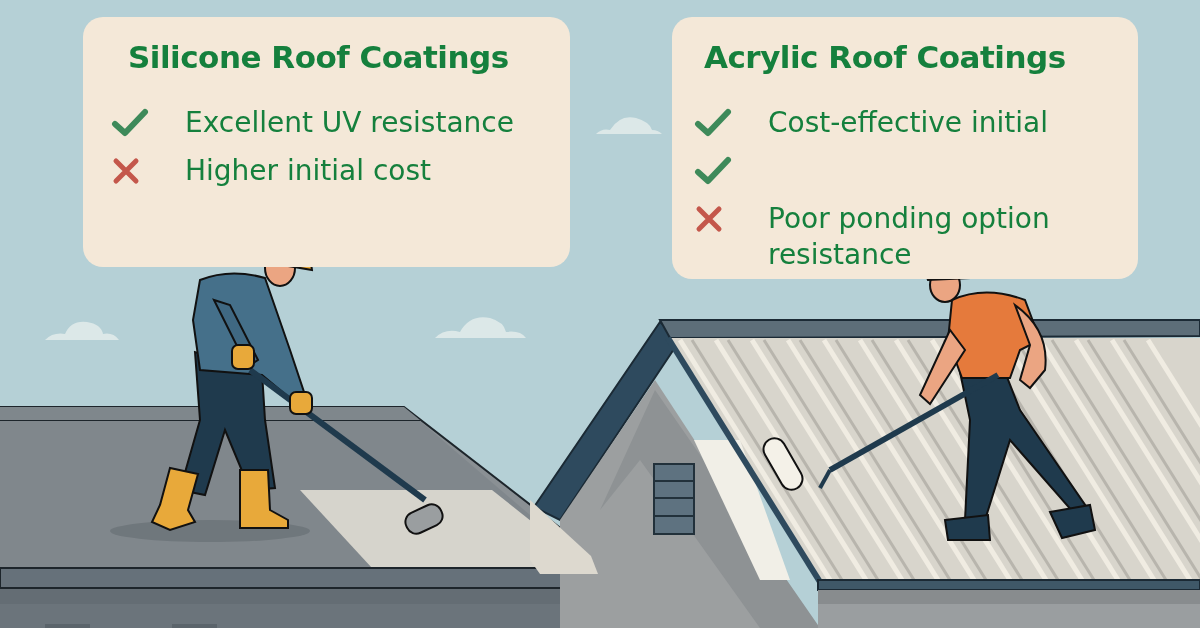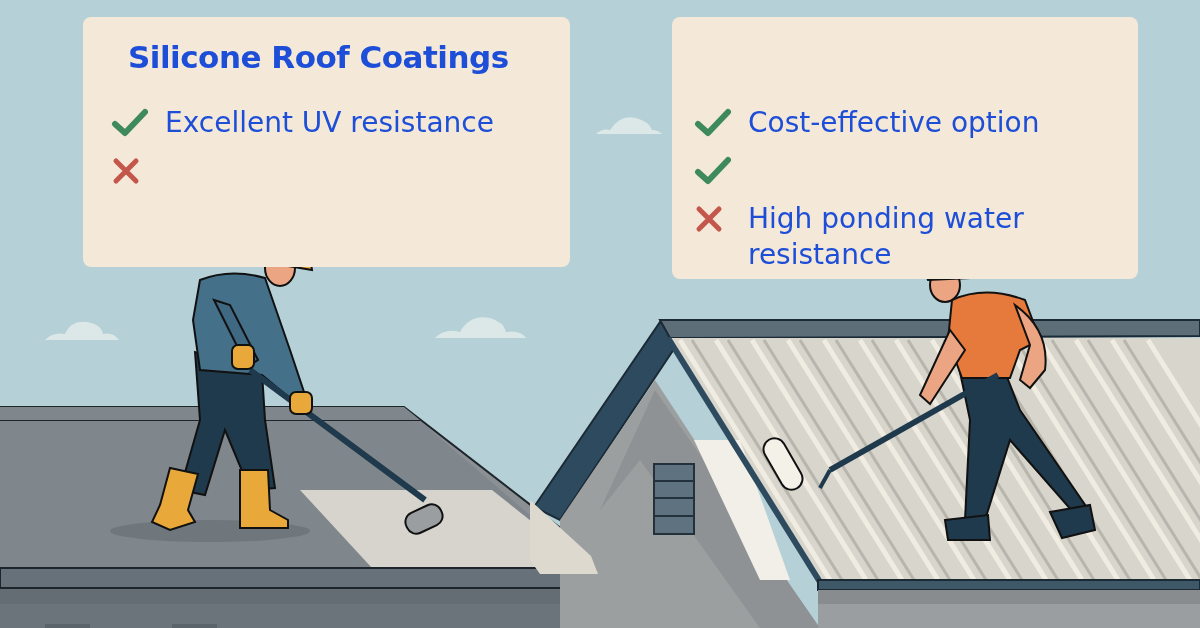--- a/index.html
+++ b/index.html
@@ -1,36 +1,37 @@
 <!DOCTYPE html>
 <html><head>
 <meta charset="utf-8">
 <style>
   * { box-sizing: border-box; margin: 0; padding: 0; }
   html, body { width: 1200px; height: 628px; overflow: hidden; }
   body { background: #b5d0d6; font-family: "DejaVu Sans", sans-serif; position: relative; }
   .scene { position: absolute; inset: 0; width: 1200px; height: 628px; }
   .card {
-    position: absolute; background: #f4e8d8; border-radius: 8px;
-    color: #1d4ed8;
+    position: absolute; background: #f4e8d8; border-radius: 20px;
+    color: #15803d;
   }
   .card-left { left: 83px; top: 17px; width: 487px; height: 250px; }
   .card-right { left: 672px; top: 17px; width: 466px; height: 262px; }
   .card h1 {
     font-family: "DejaVu Sans", sans-serif; font-weight: bold;
     font-size: 31px; letter-spacing: -0.5px; white-space: nowrap;
   }
   .card-left h1 { position: absolute; left: 45px; top: 22px; }
   .card-right h1 { position: absolute; left: 32px; top: 22px; }
   .items { position: absolute; list-style: none; }
   .card-left .items { left: 28px; top: 82px; }
   .card-right .items { left: 22px; top: 82px; }
   .items li {
     display: flex; align-items: flex-start; font-size: 28px; line-height: 48px;
     white-space: nowrap;
+    gap: 20px;
   }
   .items li .txt { line-height: 48px; }
   .items li.wrap .txt { white-space: normal; width: 340px; line-height: 36px; padding-top: 6px; }
   .mark { width: 40px; height: 48px; flex: 0 0 40px; display: flex; align-items: center; justify-content: flex-start; margin-right: 14px; }
   .mark svg { display: block; }
 </style>
 </head>
 <body>
 
 <svg class="scene" viewBox="0 0 1200 628" xmlns="http://www.w3.org/2000/svg">
@@ -148,43 +149,45 @@
           </svg>
       </span>
       <span class="txt">Excellent UV resistance</span>
     </li>
     <li>
       <span class="mark">
         <svg width="30" height="30" viewBox="0 0 30 30">
             <path d="M5 5 L25 25 M25 5 L5 25" fill="none" stroke="#c4574b" stroke-width="5" stroke-linecap="round"></path>
           </svg>
       </span>
+      <span class="txt">Higher initial cost</span>
     </li>
   </ul>
 </div>
 
 <div class="card card-right">
+  <h1>Acrylic Roof Coatings</h1>
   <ul class="items">
     <li>
       <span class="mark">
         <svg width="38" height="30" viewBox="0 0 38 30">
             <path d="M4 16 L14 25 L34 4" fill="none" stroke="#3e8a5a" stroke-width="6" stroke-linecap="round" stroke-linejoin="round"></path>
           </svg>
       </span>
-      <span class="txt">Cost-effective option</span>
+      <span class="txt">Cost-effective initial</span>
     </li>
     <li>
       <span class="mark">
         <svg width="38" height="30" viewBox="0 0 38 30">
             <path d="M4 16 L14 25 L34 4" fill="none" stroke="#3e8a5a" stroke-width="6" stroke-linecap="round" stroke-linejoin="round"></path>
           </svg>
       </span>
     </li>
     <li class="wrap">
       <span class="mark">
         <svg width="30" height="30" viewBox="0 0 30 30">
             <path d="M5 5 L25 25 M25 5 L5 25" fill="none" stroke="#c4574b" stroke-width="5" stroke-linecap="round"></path>
           </svg>
       </span>
-      <span class="txt">High ponding water resistance</span>
+      <span class="txt">Poor ponding option resistance</span>
     </li>
   </ul>
 </div>
 
 </body></html>

